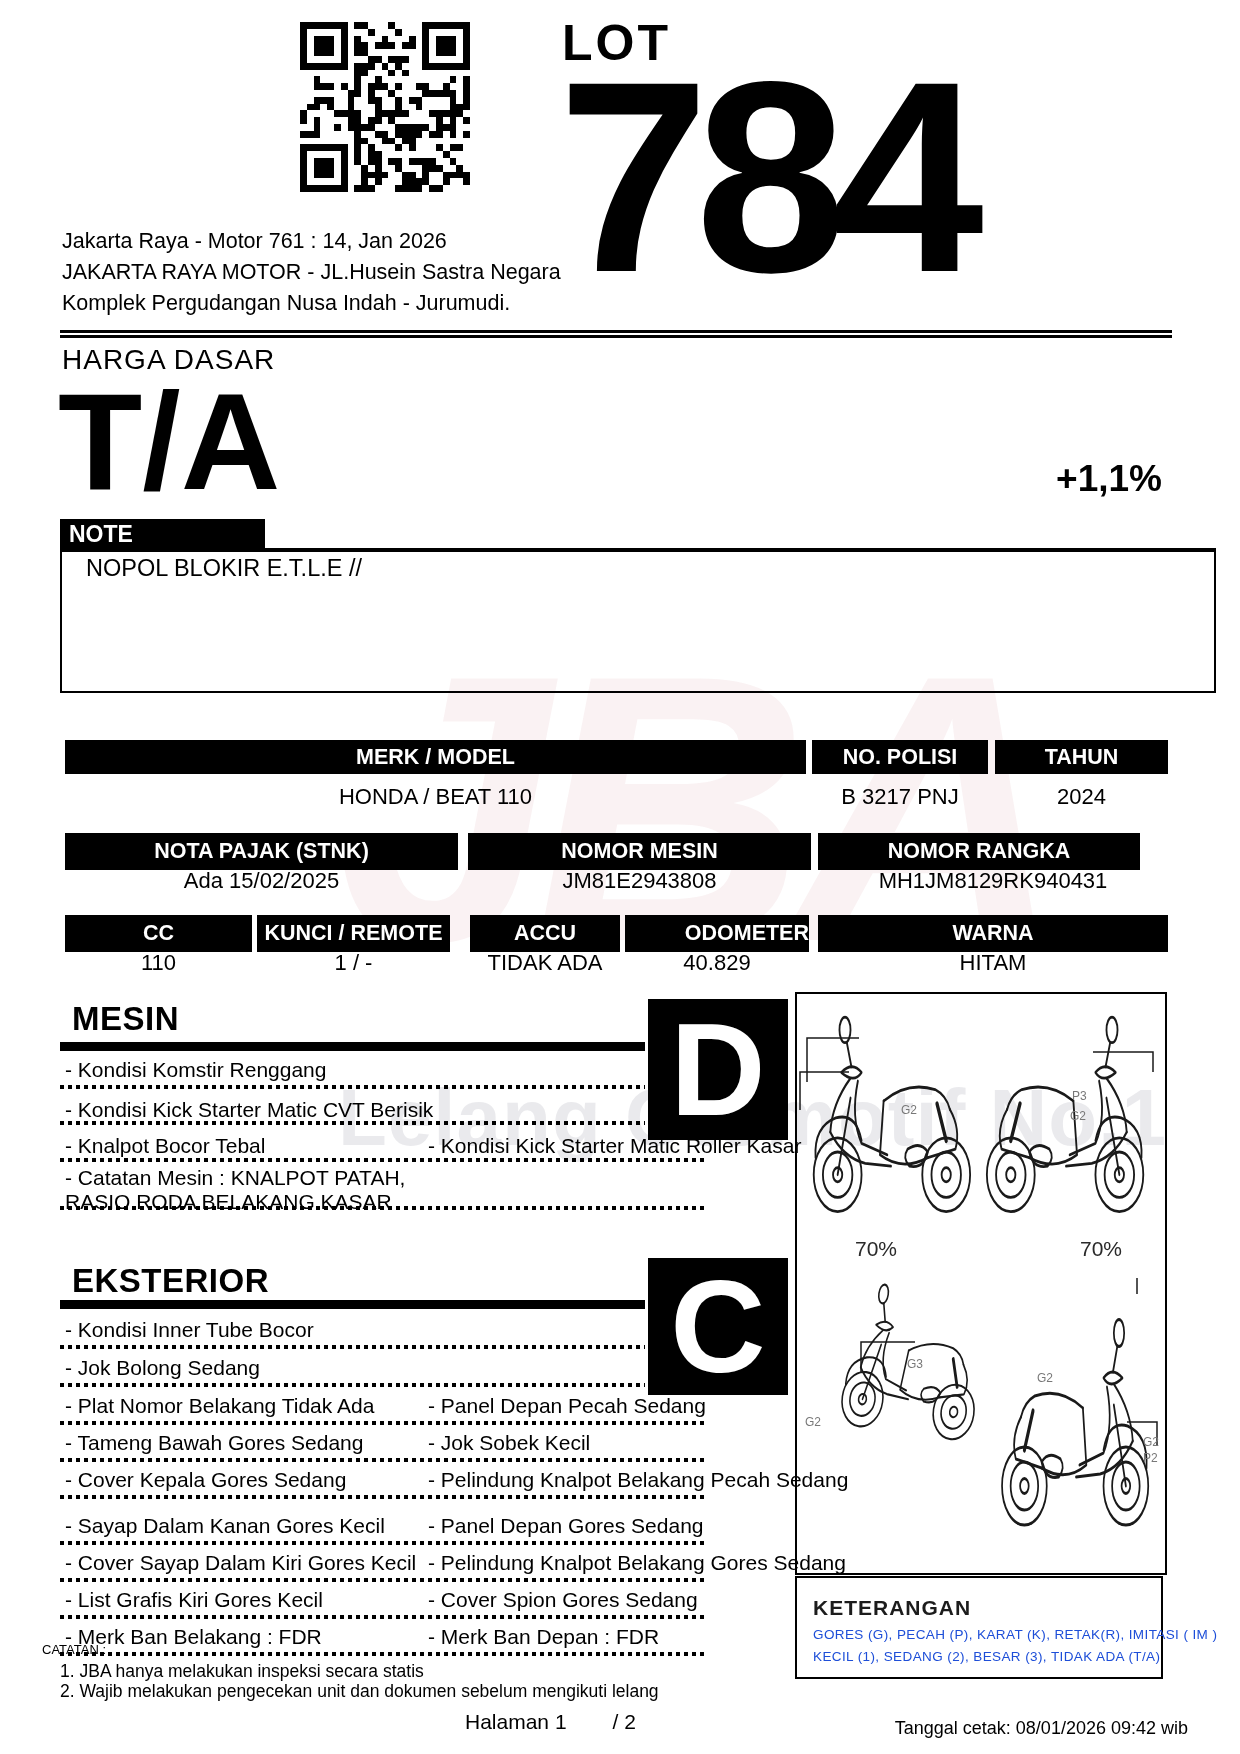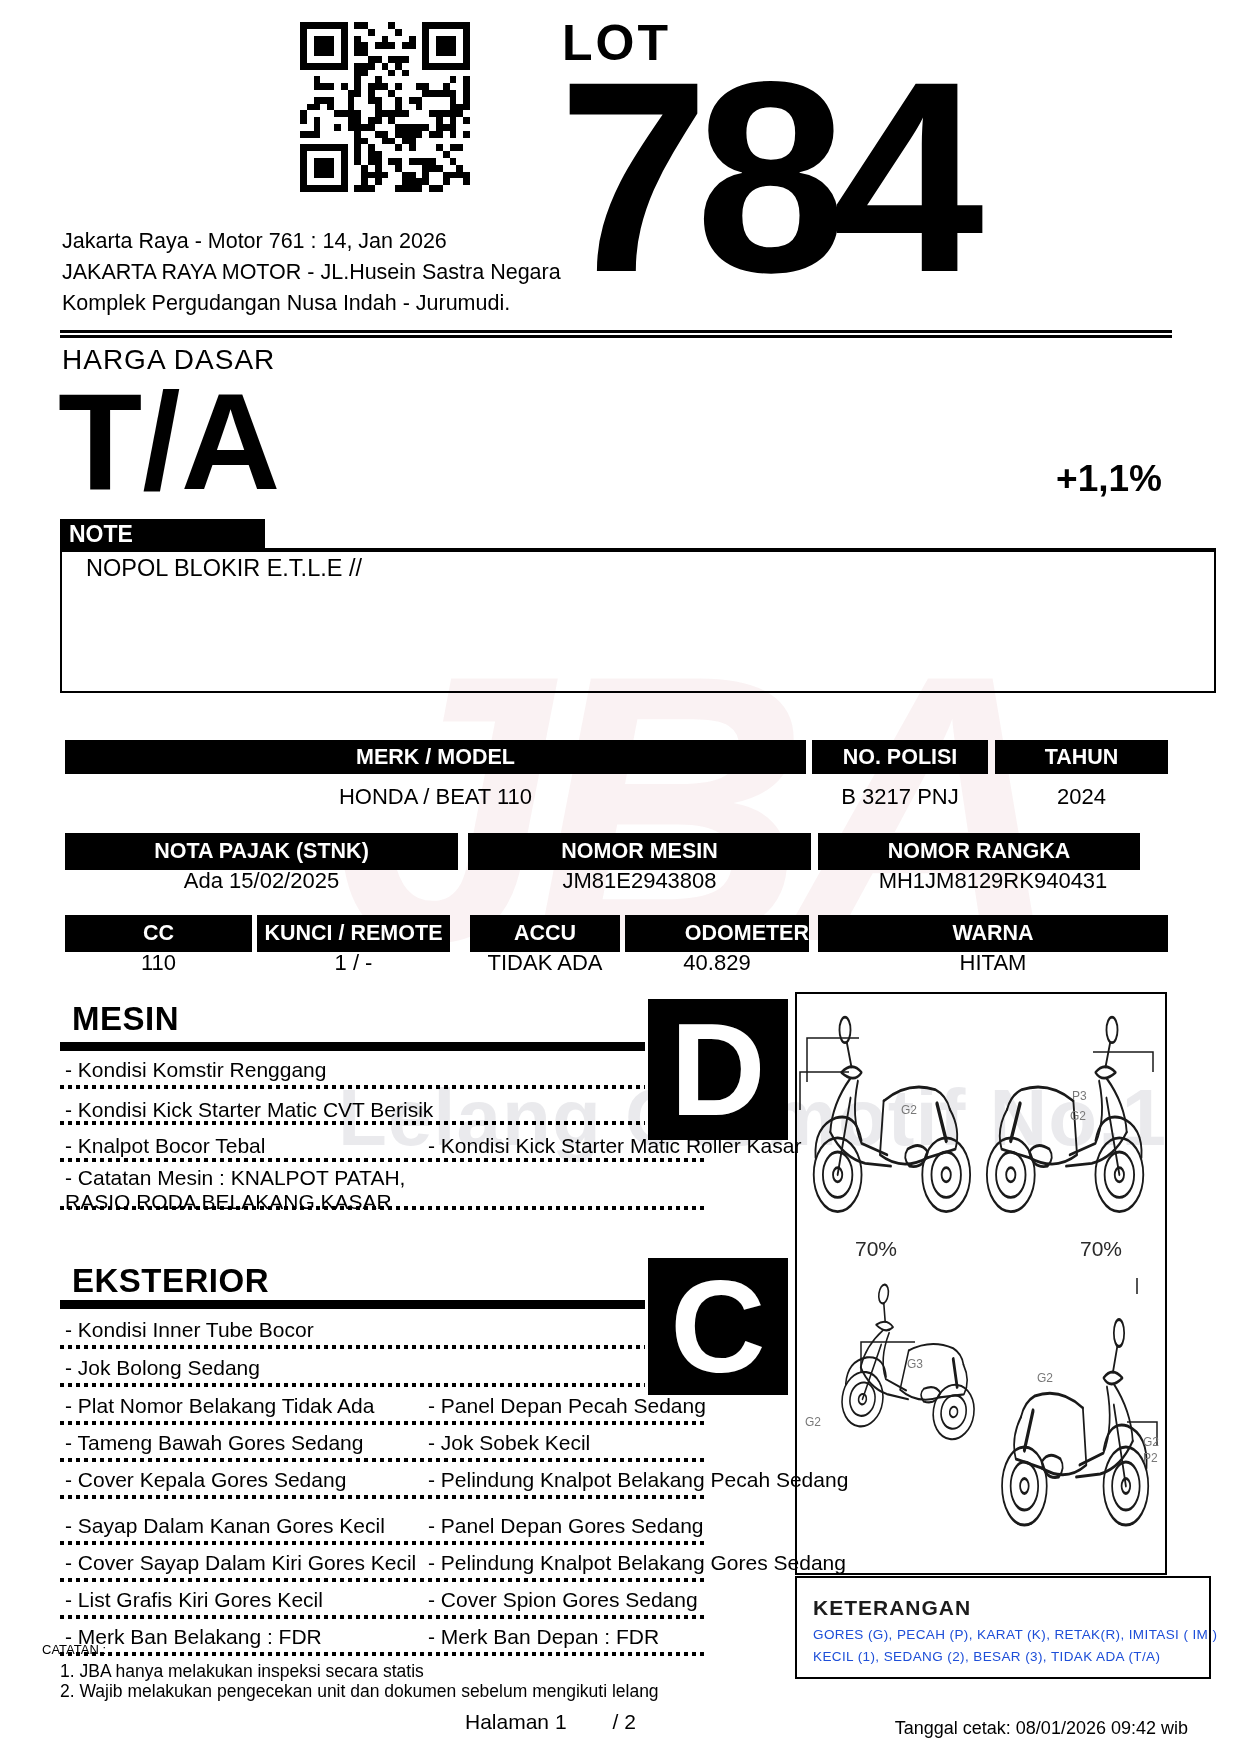--- a/index.html
+++ b/index.html
@@ -41,21 +41,21 @@
   .grade-box{background:#000; color:#fff; display:flex; align-items:center; justify-content:center;
     font-weight:bold; font-size:132px; line-height:1;}
   .item-row{font-size:21px; white-space:nowrap;}
   .item-row .left{padding-left:5px;}
   .item-row .right{position:absolute; left:368px; top:0;}
   .wrapRow{white-space:normal; width:400px; line-height:24px;}
   .dotted{height:3.5px; background:repeating-linear-gradient(90deg,#000 0px,#000 4.5px,transparent 4.5px,transparent 8px);}
 
   
   .diagram-box{left:795px; top:992px; width:368px; height:579px; border:2.5px solid #000; background:transparent;}
-  .ket-box{left:795px; top:1576px; width:416px; height:103px; border:2.5px solid #000; padding:18px 0 0 16px; box-sizing:border-box;}
+  .ket-box{left:795px; top:1576px; width:368px; height:103px; border:2.5px solid #000; padding:18px 0 0 16px; box-sizing:border-box;}
   .ket-title{font-size:21px; font-weight:600; letter-spacing:1px; color:#1c1c1c;}
   .ket-line{font-size:13.5px; color:#1d4ed8; letter-spacing:0.4px; margin-top:7px; white-space:nowrap;}
 
   
   .catatan-label{left:42px; top:1642px; font-size:13px;}
   .catatan-item{left:60px; top:1661px; font-size:17.5px; line-height:20px;}
   .catatan-item2{top:1681px;}
   .halaman{left:465px; top:1710px; font-size:21px;}
   .halaman .tot{margin-left:46px;}
   .printdate{left:790px; top:1718px; width:398px; text-align:right; font-size:18px;}

